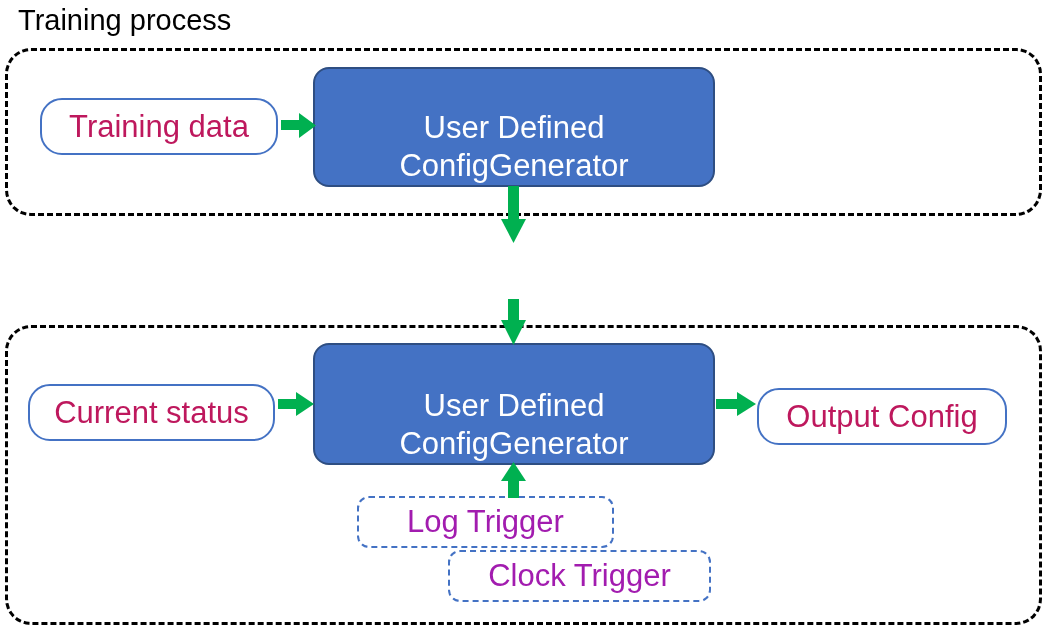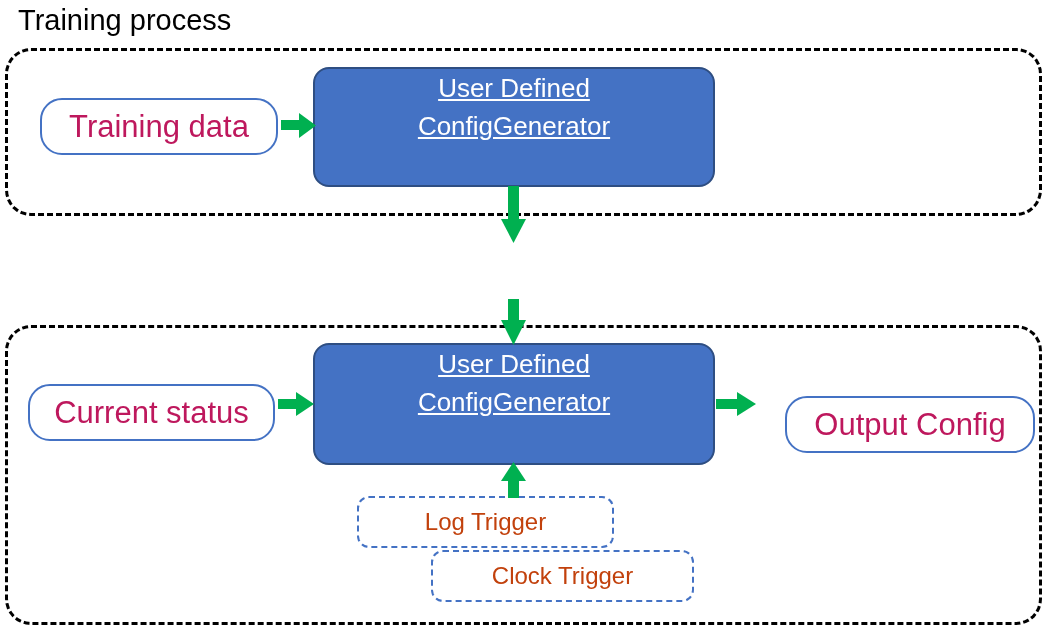--- a/index.html
+++ b/index.html
@@ -51,40 +51,39 @@
   }
 
   
   .proc-box {
     background: #4472C4;
     border: 2.5px solid #2E4E82;
     border-radius: 16px;
     display: flex;
     flex-direction: column;
     align-items: center;
-    justify-content: flex-start;
+    justify-content: flex-end;
     color: #ffffff;
-    font-size: 26px;
+    font-size: 31px;
     line-height: 38px;
     white-space: nowrap;
     text-align: center;
-    text-decoration: underline;
   }
   .proc-box .l1, .proc-box .l2 { display: block; }
 
   
   .trigger-box {
     border: 2.5px dashed #4472C4;
     border-radius: 12px;
     background: transparent;
     display: flex;
     align-items: center;
     justify-content: center;
-    color: #c2410c;
-    font-size: 24px;
+    color: #a21caf;
+    font-size: 31px;
     line-height: 36px;
     white-space: nowrap;
   }
 
   
   #arrow-layer {
     position: absolute;
     left: 0; top: 0;
     width: 1057px;
     height: 631px;
@@ -115,29 +114,29 @@
 
   <div class="abs io-box" style="left:28px; top:376px; width:247px; height:57px;margin-top:8px;">
     <span>Current status</span>
   </div>
 
   <div class="abs proc-box" style="left:313px; top:343px; width:402px; height:122px;">
     <span class="l1">User Defined</span>
     <span class="l2">ConfigGenerator</span>
   </div>
 
-  <div class="abs io-box" style="left:757px; top:396px; width:250px; height:57px;margin-left:28px;">
+  <div class="abs io-box" style="left:757px; top:388px; width:250px; height:57px;">
     <span>Output Config</span>
   </div>
 
   <div class="abs trigger-box" style="left:357px; top:496px; width:257px; height:52px;">
     <span>Log Trigger</span>
   </div>
 
-  <div class="abs trigger-box" style="left:431px; top:550px; width:263px; height:52px;">
+  <div class="abs trigger-box" style="left:448px; top:550px; width:263px; height:52px;">
     <span>Clock Trigger</span>
   </div>
 
   <svg id="arrow-layer" viewBox="0 0 1057 631" xmlns="http://www.w3.org/2000/svg">
 
     <g>
       <rect x="281" y="120" width="22" height="10" fill="#00B050"></rect>
       <polygon points="299,113 316,125.5 299,138" fill="#00B050"></polygon>
     </g>
 

